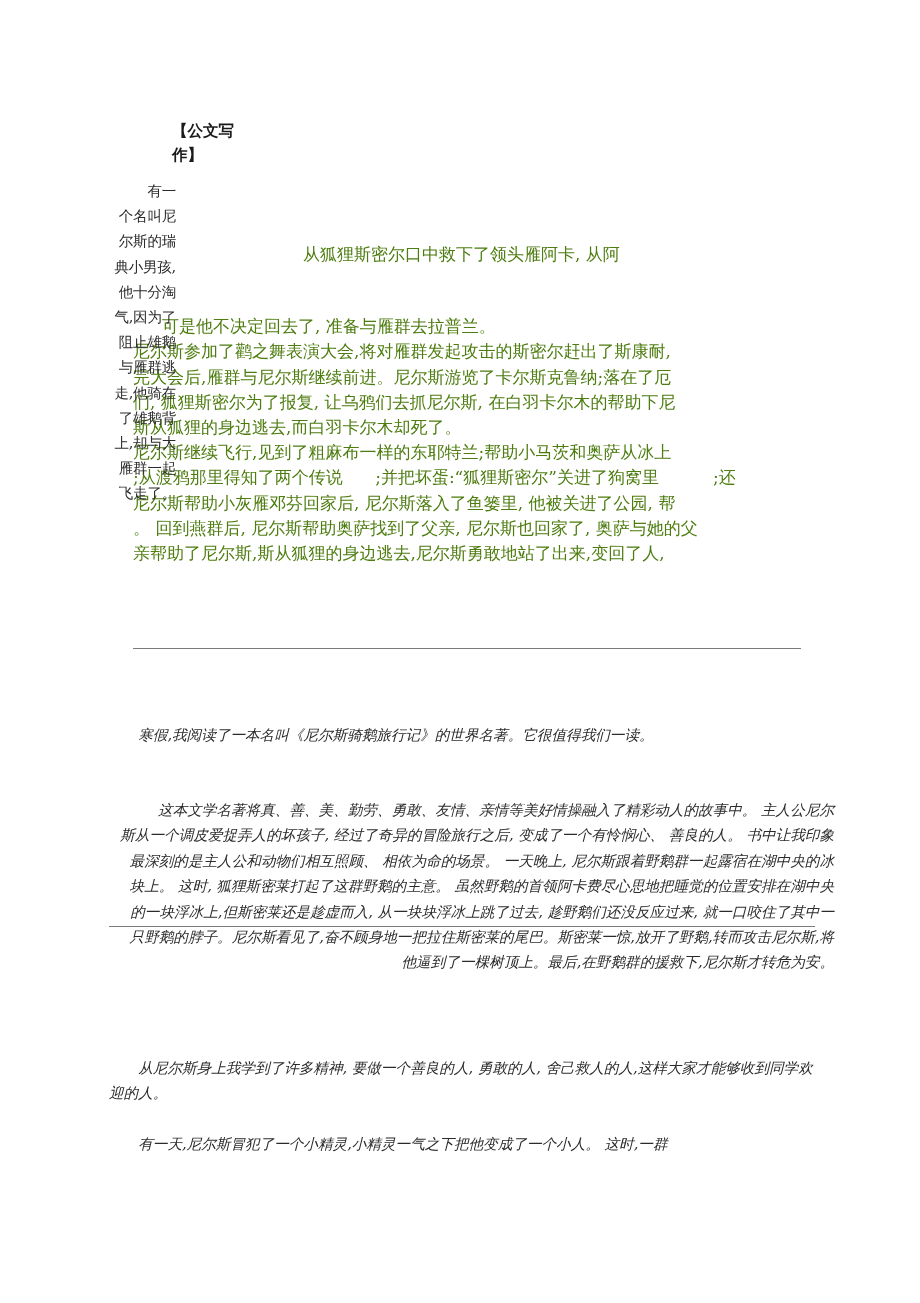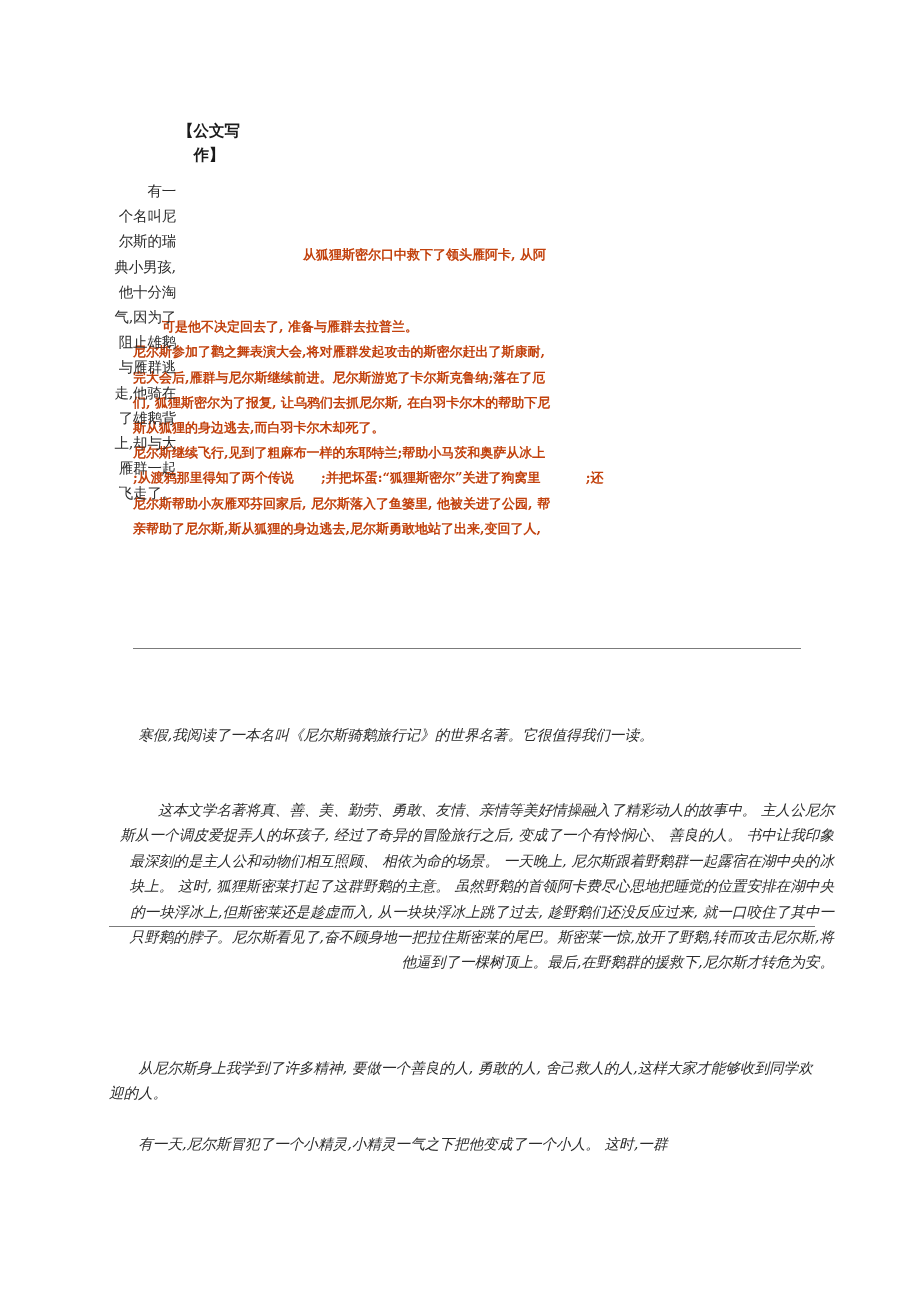--- a/index.html
+++ b/index.html
@@ -29,21 +29,21 @@
   .doc-heading {
     position: absolute;
     left: 172px;
     top: 119px;
     width: 74px;
     font-size: 15.5px;
     line-height: 24px;
     font-weight: 700;
     color: #1a1a1a;
     letter-spacing: 0px;
-    text-align: center;
+    text-align: left;
   }
 
   
   .narrow-col {
     position: absolute;
     left: 112px;
     top: 179px;
     width: 64px;
     font-size: 14.5px;
     line-height: 25.2px;
@@ -57,26 +57,25 @@
 
   
   .main-block {
     position: absolute;
     left: 133px;
     top: 242px;
     width: 670px;
     z-index: 2;
   }
   .body-line {
-    font-size: 13px;
+    font-size: 17px;
     line-height: 25.2px;
-    color: #c2410c;
+    color: #4d7c0f;
     white-space: pre;
     letter-spacing: 0px;
-    font-weight: bold;
   }
   .body-line.indent-big { padding-left: 170px; }
   .body-line.indent-small { padding-left: 29px; margin-top: 47px; }
 
   
   .hrule {
     position: absolute;
     height: 0;
     border-top: 1px solid #7b7b7b;
     z-index: 3;
@@ -115,20 +114,21 @@
   <div class="main-block">
       <div class="body-line indent-big">从狐狸斯密尔口中救下了领头雁阿卡, 从阿</div>
       <div class="body-line indent-small">可是他不决定回去了, 准备与雁群去拉普兰。</div>
       <div class="body-line">尼尔斯参加了鹳之舞表演大会,将对雁群发起攻击的斯密尔赶出了斯康耐,</div>
       <div class="body-line">完大会后,雁群与尼尔斯继续前进。尼尔斯游览了卡尔斯克鲁纳;落在了厄</div>
       <div class="body-line">们, 狐狸斯密尔为了报复, 让乌鸦们去抓尼尔斯, 在白羽卡尔木的帮助下尼</div>
       <div class="body-line">斯从狐狸的身边逃去,而白羽卡尔木却死了。</div>
       <div class="body-line">尼尔斯继续飞行,见到了粗麻布一样的东耶特兰;帮助小马茨和奥萨从冰上</div>
       <div class="body-line">;从渡鸦那里得知了两个传说      ;并把坏蛋:“狐狸斯密尔”关进了狗窝里          ;还</div>
       <div class="body-line">尼尔斯帮助小灰雁邓芬回家后, 尼尔斯落入了鱼篓里, 他被关进了公园, 帮</div>
+      <div class="body-line">。 回到燕群后, 尼尔斯帮助奥萨找到了父亲, 尼尔斯也回家了, 奥萨与她的父</div>
       <div class="body-line">亲帮助了尼尔斯,斯从狐狸的身边逃去,尼尔斯勇敢地站了出来,变回了人,</div>
     </div>
 
   <div class="hrule" id="hrule-1"></div>
   <div class="hrule" id="hrule-2"></div>
 
   <div class="para" id="para-1">
     <p>　　寒假,我阅读了一本名叫《尼尔斯骑鹅旅行记》的世界名著。它很值得我们一读。</p>
   </div>
 

